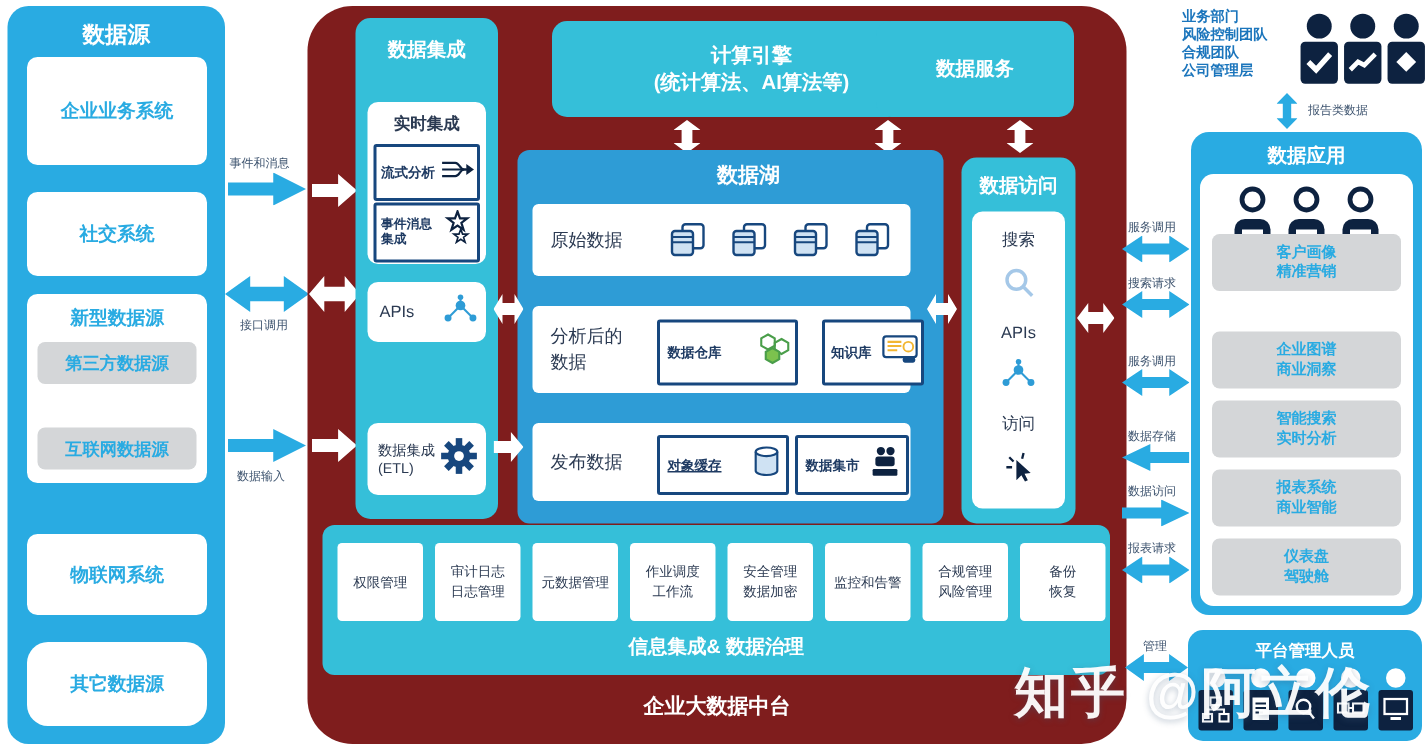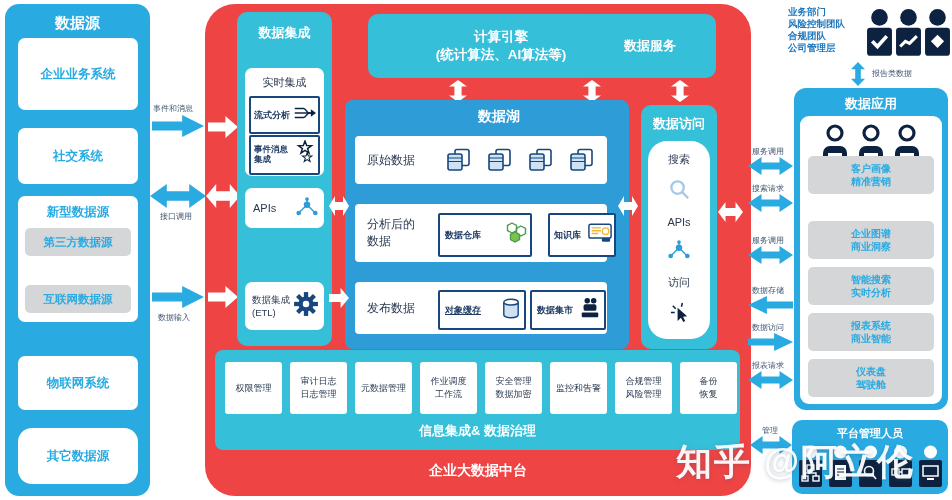--- a/index.html
+++ b/index.html
@@ -1,21 +1,21 @@
 <!DOCTYPE html>
 <html><head>
 <meta charset="utf-8">
 <style>
   html,body{margin:0;padding:0;background:#fff;font-family:"Liberation Sans","DejaVu Sans",sans-serif;}
   #canvas{position:relative;width:952px;height:500px;background:#fff;overflow:hidden;}
   [data-bind]{white-space:pre-line;}
   .abs{position:absolute;}
   .panel{position:absolute;border-radius:14px;}
   .blue{background:#29ABE2;}
-  .dark{background:#ef4444;}
+  .dark{background:#7f1d1d;}
   .teal{background:#35BFD9;}
   .lakebg{background:#2E9CD6;padding-left:12px;}
   .wbox{position:absolute;background:#fff;border-radius:7px;display:flex;align-items:center;justify-content:center;text-align:center;}
   .gbox{position:absolute;background:#D4D6D8;border-radius:5px;display:flex;align-items:center;justify-content:center;text-align:center;color:#29ABE2;font-weight:bold;}
   .hdr{position:absolute;width:100%;text-align:center;color:#fff;font-weight:bold;}
   .bluetext{color:#29ABE2;font-weight:bold;}
   .navytext{color:#2b3a52;}
   .subbox{position:absolute;background:#fff;border:2px solid #17477e;border-radius:2px;display:flex;align-items:center;}
   .sublabel{font-size:9px;color:#1f3b63;font-weight:bold;line-height:1.15;text-align:left;}
   .ar{position:absolute;}
@@ -55,21 +55,21 @@
 
   <div class="panel dark" style="left:205px;top:4px;width:546px;height:492px;border-radius:30px;">
 
     <div class="ar white ar-r" style="left:3px;top:112px;width:30px;height:22px;"></div>
     <div class="ar white ar-b" style="left:1px;top:180px;width:34px;height:24px;"></div>
     <div class="ar white ar-r" style="left:3px;top:282px;width:30px;height:22px;"></div>
 
     <div class="panel teal" style="left:32px;top:8px;width:95px;height:334px;border-radius:10px;">
       <div class="hdr" style="top:12px;font-size:13px;" data-bind="platform.integration.title">数据集成</div>
       <div class="wbox" style="left:8px;top:56px;width:79px;height:108px;">
-        <div class="abs navytext" style="top:7px;width:100%;text-align:center;font-size:11px;" data-bind="platform.integration.realtime_title">实时集成</div>
+        <div class="abs navytext" style="top:7px;width:100%;text-align:center;font-size:11px;font-weight:bold;" data-bind="platform.integration.realtime_title">实时集成</div>
         <div class="subbox" style="left:4px;top:28px;width:67px;height:34px;">
           <span class="sublabel" style="margin-left:3px;" data-bind="platform.integration.stream">流式分析</span>
           <span style="margin-left:auto;margin-right:2px;">
             <svg width="22" height="16" viewBox="0 0 30 20">
                 <g stroke="#0d2240" stroke-width="2" fill="none">
                   <path d="M1 4 h12 c4 0 4 6 8 6 h3"></path>
                   <path d="M1 10 h22"></path>
                   <path d="M1 16 h12 c4 0 4 -6 8 -6"></path>
                 </g>
                 <polygon points="23,5 30,10 23,15" fill="#0d2240"></polygon>
@@ -221,21 +221,21 @@
       </div>
     </div>
 
     <div class="ar white ar-b" style="left:124px;top:192px;width:20px;height:20px;"></div>
     <div class="ar white ar-r" style="left:124px;top:284px;width:20px;height:20px;"></div>
     <div class="ar white ar-b" style="left:413px;top:192px;width:20px;height:20px;"></div>
     <div class="ar white ar-b" style="left:513px;top:198px;width:25px;height:20px;"></div>
 
     <div class="panel teal" style="left:436px;top:101px;width:76px;height:244px;border-radius:10px;">
       <div class="hdr" style="top:10px;font-size:13px;" data-bind="platform.access.title">数据访问</div>
-      <div class="wbox" style="left:7px;top:36px;width:62px;height:198px;flex-direction:column;justify-content:space-evenly;border-radius:19px;">
+      <div class="wbox" style="left:7px;top:36px;width:62px;height:198px;flex-direction:column;justify-content:space-evenly;">
         <span class="navytext" style="font-size:11px;" data-bind="platform.access.search">搜索</span>
         <span>
           <svg width="23" height="23" viewBox="0 0 24 24">
               <circle cx="10" cy="10" r="6.5" fill="none" stroke="#a5c8e8" stroke-width="2.4"></circle>
               <line x1="15" y1="15" x2="21" y2="21" stroke="#a5c8e8" stroke-width="2.4"></line>
             </svg>
         </span>
         <span class="navytext" style="font-size:11px;" data-bind="platform.access.apis">APIs</span>
         <span>
           <svg width="24" height="21" viewBox="0 0 26 22">

